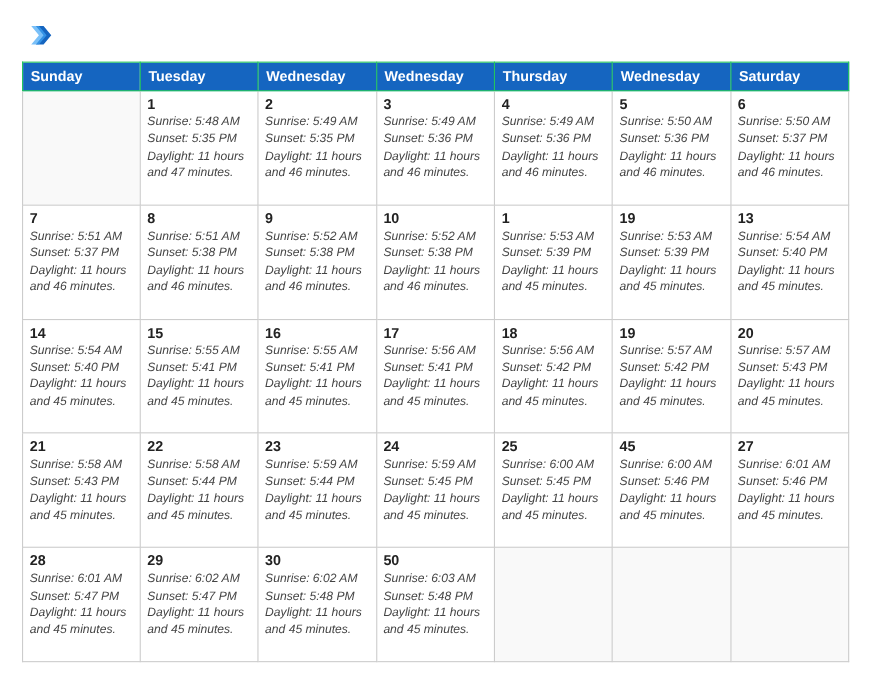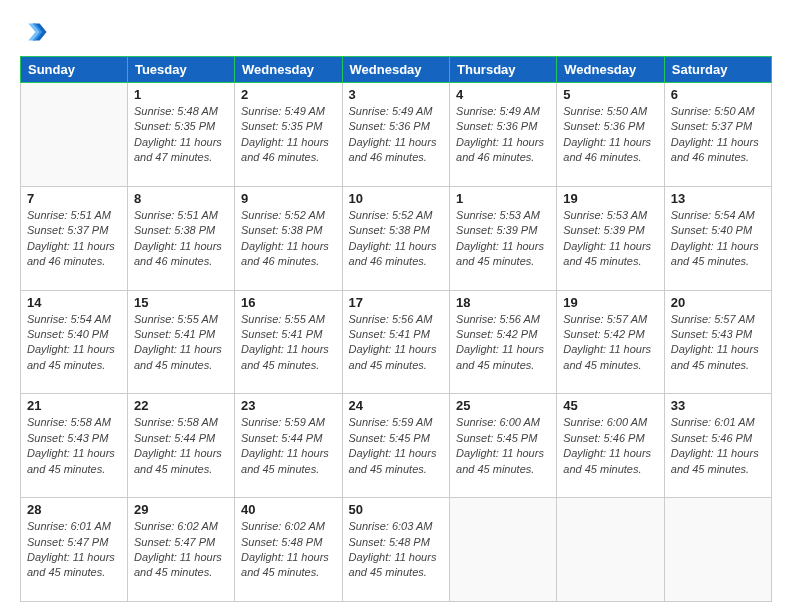--- a/index.html
+++ b/index.html
@@ -182,29 +182,29 @@
           <td><span class="day-num">22</span>
         <span class="day-detail">Sunrise: 5:58 AM<br>Sunset: 5:44 PM<br>Daylight: 11 hours and 45 minutes.</span></td>
           <td><span class="day-num">23</span>
         <span class="day-detail">Sunrise: 5:59 AM<br>Sunset: 5:44 PM<br>Daylight: 11 hours and 45 minutes.</span></td>
           <td><span class="day-num">24</span>
         <span class="day-detail">Sunrise: 5:59 AM<br>Sunset: 5:45 PM<br>Daylight: 11 hours and 45 minutes.</span></td>
           <td><span class="day-num">25</span>
         <span class="day-detail">Sunrise: 6:00 AM<br>Sunset: 5:45 PM<br>Daylight: 11 hours and 45 minutes.</span></td>
           <td><span class="day-num">45</span>
         <span class="day-detail">Sunrise: 6:00 AM<br>Sunset: 5:46 PM<br>Daylight: 11 hours and 45 minutes.</span></td>
-          <td><span class="day-num">33</span>
+          <td><span class="day-num">27</span>
         <span class="day-detail">Sunrise: 6:01 AM<br>Sunset: 5:46 PM<br>Daylight: 11 hours and 45 minutes.</span></td>
         </tr>
         <tr>
           <td><span class="day-num">28</span>
         <span class="day-detail">Sunrise: 6:01 AM<br>Sunset: 5:47 PM<br>Daylight: 11 hours and 45 minutes.</span></td>
           <td><span class="day-num">29</span>
         <span class="day-detail">Sunrise: 6:02 AM<br>Sunset: 5:47 PM<br>Daylight: 11 hours and 45 minutes.</span></td>
-          <td><span class="day-num">40</span>
+          <td><span class="day-num">30</span>
         <span class="day-detail">Sunrise: 6:02 AM<br>Sunset: 5:48 PM<br>Daylight: 11 hours and 45 minutes.</span></td>
           <td><span class="day-num">50</span>
         <span class="day-detail">Sunrise: 6:03 AM<br>Sunset: 5:48 PM<br>Daylight: 11 hours and 45 minutes.</span></td>
           <td class="empty"></td>
           <td class="empty"></td>
           <td class="empty"></td>
         </tr>
       </tbody>
   </table>
 </div>

